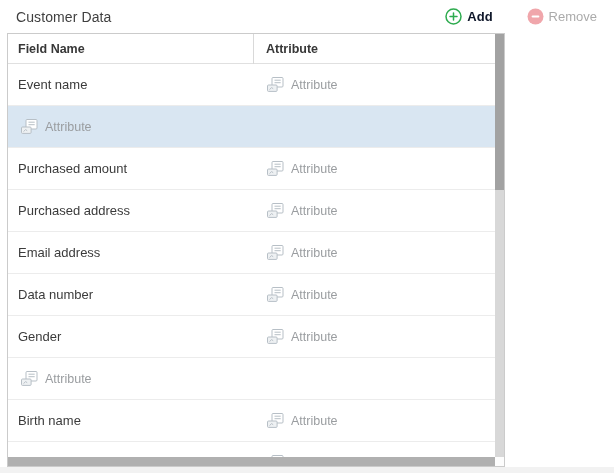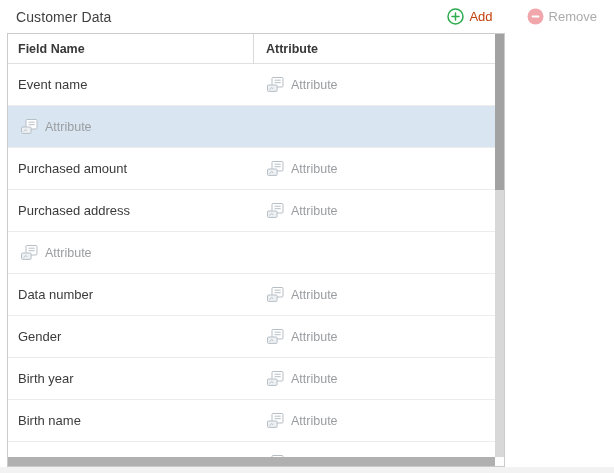--- a/index.html
+++ b/index.html
@@ -21,21 +21,21 @@
   .actions {
     position:absolute; right:17px; top:0; height:33px;
     display:flex; align-items:center; gap:34px;
   }
   .btn {
     display:flex; align-items:center; gap:5px;
     background:none; border:none; padding:0; margin:0;
     font-family:"Liberation Sans", sans-serif; font-size:13px;
     cursor:pointer;
   }
-  .btn-add { color:#c2410c; font-weight:400; }
+  .btn-add { color:#0f172a; font-weight:700; }
   .btn-add svg { color:var(--add-green, #2eab4f); display:block; }
   .btn-remove { color:#ababab; font-weight:400; cursor:default; }
   .btn-remove svg { color:var(--remove-pink, #f0a6ab); display:block; }
 
   
   .data-table {
     position:absolute; left:7px; top:33px;
     width:498px; height:434px;
     border:1px solid var(--table-border, #cbcbcb);
     box-sizing:border-box;
@@ -194,20 +194,23 @@
           <line x1="7.5" y1="3.2" x2="13.7" y2="3.2" stroke="#b7bfc6"></line>
           <line x1="7.5" y1="5.7" x2="13.7" y2="5.7" stroke="#b7bfc6"></line>
           <rect x="0.5" y="8" width="9.6" height="6.4" rx="1" fill="#eef1f3" stroke="#b7bfc6"></rect>
           <path d="M2.5 12.6l2.1-2 1.6 1.1" stroke="#b7bfc6" fill="none"></path>
         </svg>
       </span>
       <span>Attribute</span>
     </div>
   </div>
       <div class="row">
+    <div class="cell-field">
+      <span>Email address</span>
+    </div>
     <div class="cell-attr">
       <span>
         <svg width="17" height="15" viewBox="0 0 17 15">
           <rect x="5" y="0.5" width="11" height="9.5" rx="1" fill="#ffffff" stroke="#b7bfc6"></rect>
           <line x1="7.5" y1="3.2" x2="13.7" y2="3.2" stroke="#b7bfc6"></line>
           <line x1="7.5" y1="5.7" x2="13.7" y2="5.7" stroke="#b7bfc6"></line>
           <rect x="0.5" y="8" width="9.6" height="6.4" rx="1" fill="#eef1f3" stroke="#b7bfc6"></rect>
           <path d="M2.5 12.6l2.1-2 1.6 1.1" stroke="#b7bfc6" fill="none"></path>
         </svg>
       </span>
@@ -242,23 +245,20 @@
           <line x1="7.5" y1="3.2" x2="13.7" y2="3.2" stroke="#b7bfc6"></line>
           <line x1="7.5" y1="5.7" x2="13.7" y2="5.7" stroke="#b7bfc6"></line>
           <rect x="0.5" y="8" width="9.6" height="6.4" rx="1" fill="#eef1f3" stroke="#b7bfc6"></rect>
           <path d="M2.5 12.6l2.1-2 1.6 1.1" stroke="#b7bfc6" fill="none"></path>
         </svg>
       </span>
       <span>Attribute</span>
     </div>
   </div>
       <div class="row">
-    <div class="cell-field">
-      <span>Birth year</span>
-    </div>
     <div class="cell-attr">
       <span>
         <svg width="17" height="15" viewBox="0 0 17 15">
           <rect x="5" y="0.5" width="11" height="9.5" rx="1" fill="#ffffff" stroke="#b7bfc6"></rect>
           <line x1="7.5" y1="3.2" x2="13.7" y2="3.2" stroke="#b7bfc6"></line>
           <line x1="7.5" y1="5.7" x2="13.7" y2="5.7" stroke="#b7bfc6"></line>
           <rect x="0.5" y="8" width="9.6" height="6.4" rx="1" fill="#eef1f3" stroke="#b7bfc6"></rect>
           <path d="M2.5 12.6l2.1-2 1.6 1.1" stroke="#b7bfc6" fill="none"></path>
         </svg>
       </span>

